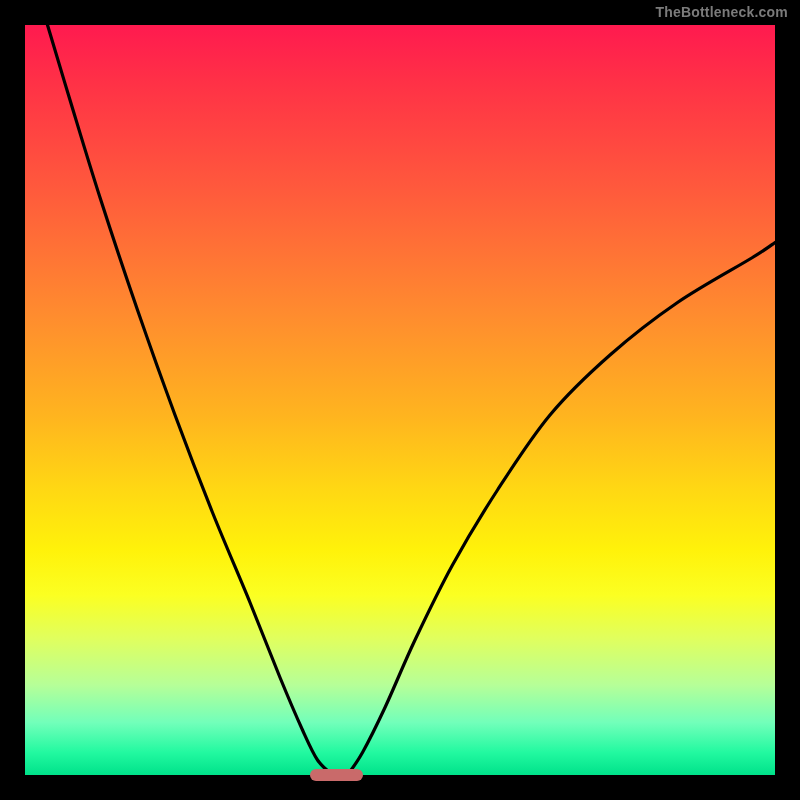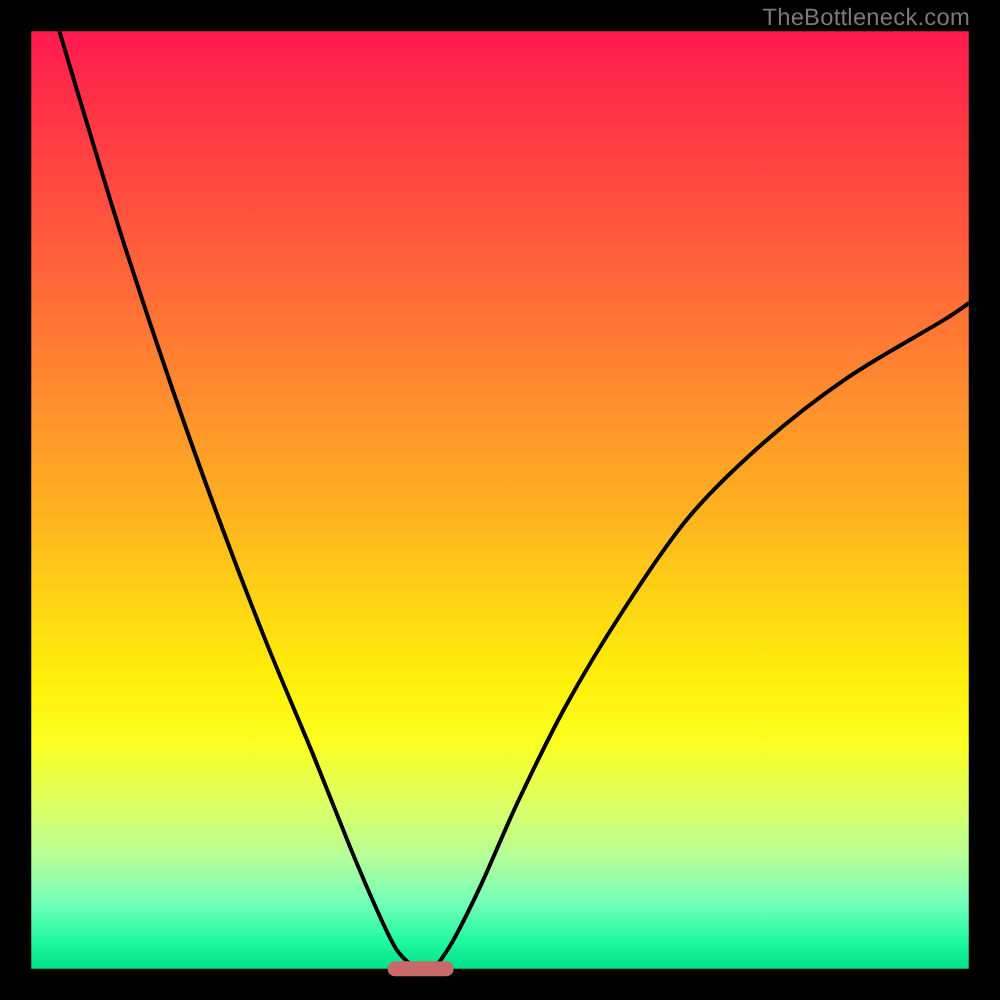--- a/index.html
+++ b/index.html
@@ -48,25 +48,25 @@
   }
   .marker {
     position: absolute;
     height: 12px;
     border-radius: 6px;
     background: #c96a6a;
   }
   .watermark {
     position: absolute;
     top: 4px;
-    right: 24px;
+    right: 12px;
     color: #7b7b7b;
-    font-size: 19px;
+    font-size: 14px;
     letter-spacing: 0.2px;
-    font-weight: 400;
+    font-weight: 700;
   }
 </style>
 </head>
 <body>
 
 <div class="outer">
   <div class="watermark">TheBottleneck.com</div>
   <div class="plot-area">
     <svg class="curves" viewBox="0 0 750 750" preserveAspectRatio="none">
       <path id="curve-left" fill="none" stroke="#000" stroke-width="3.2" stroke-linecap="round" stroke-linejoin="round" d="M 22.5 0 C 26.25 12.5, 36.25 46.25, 45 75 C 53.75 103.75, 63.75 137.5, 75 172.5 C 86.25 207.5, 100 248.75, 112.5 285 C 125 321.25, 137.5 356.25, 150 390 C 162.5 423.75, 175 456.25, 187.5 487.5 C 200 518.75, 213.75 550, 225 577.5 C 236.25 605, 246.25000000000003 631.25, 255.00000000000003 652.5 C 263.75 673.75, 271.25 691.25, 277.5 705 C 283.75 718.75, 287.5 727.5, 292.5 735 C 297.5 742.5, 305 747.5, 307.5 750"></path>

